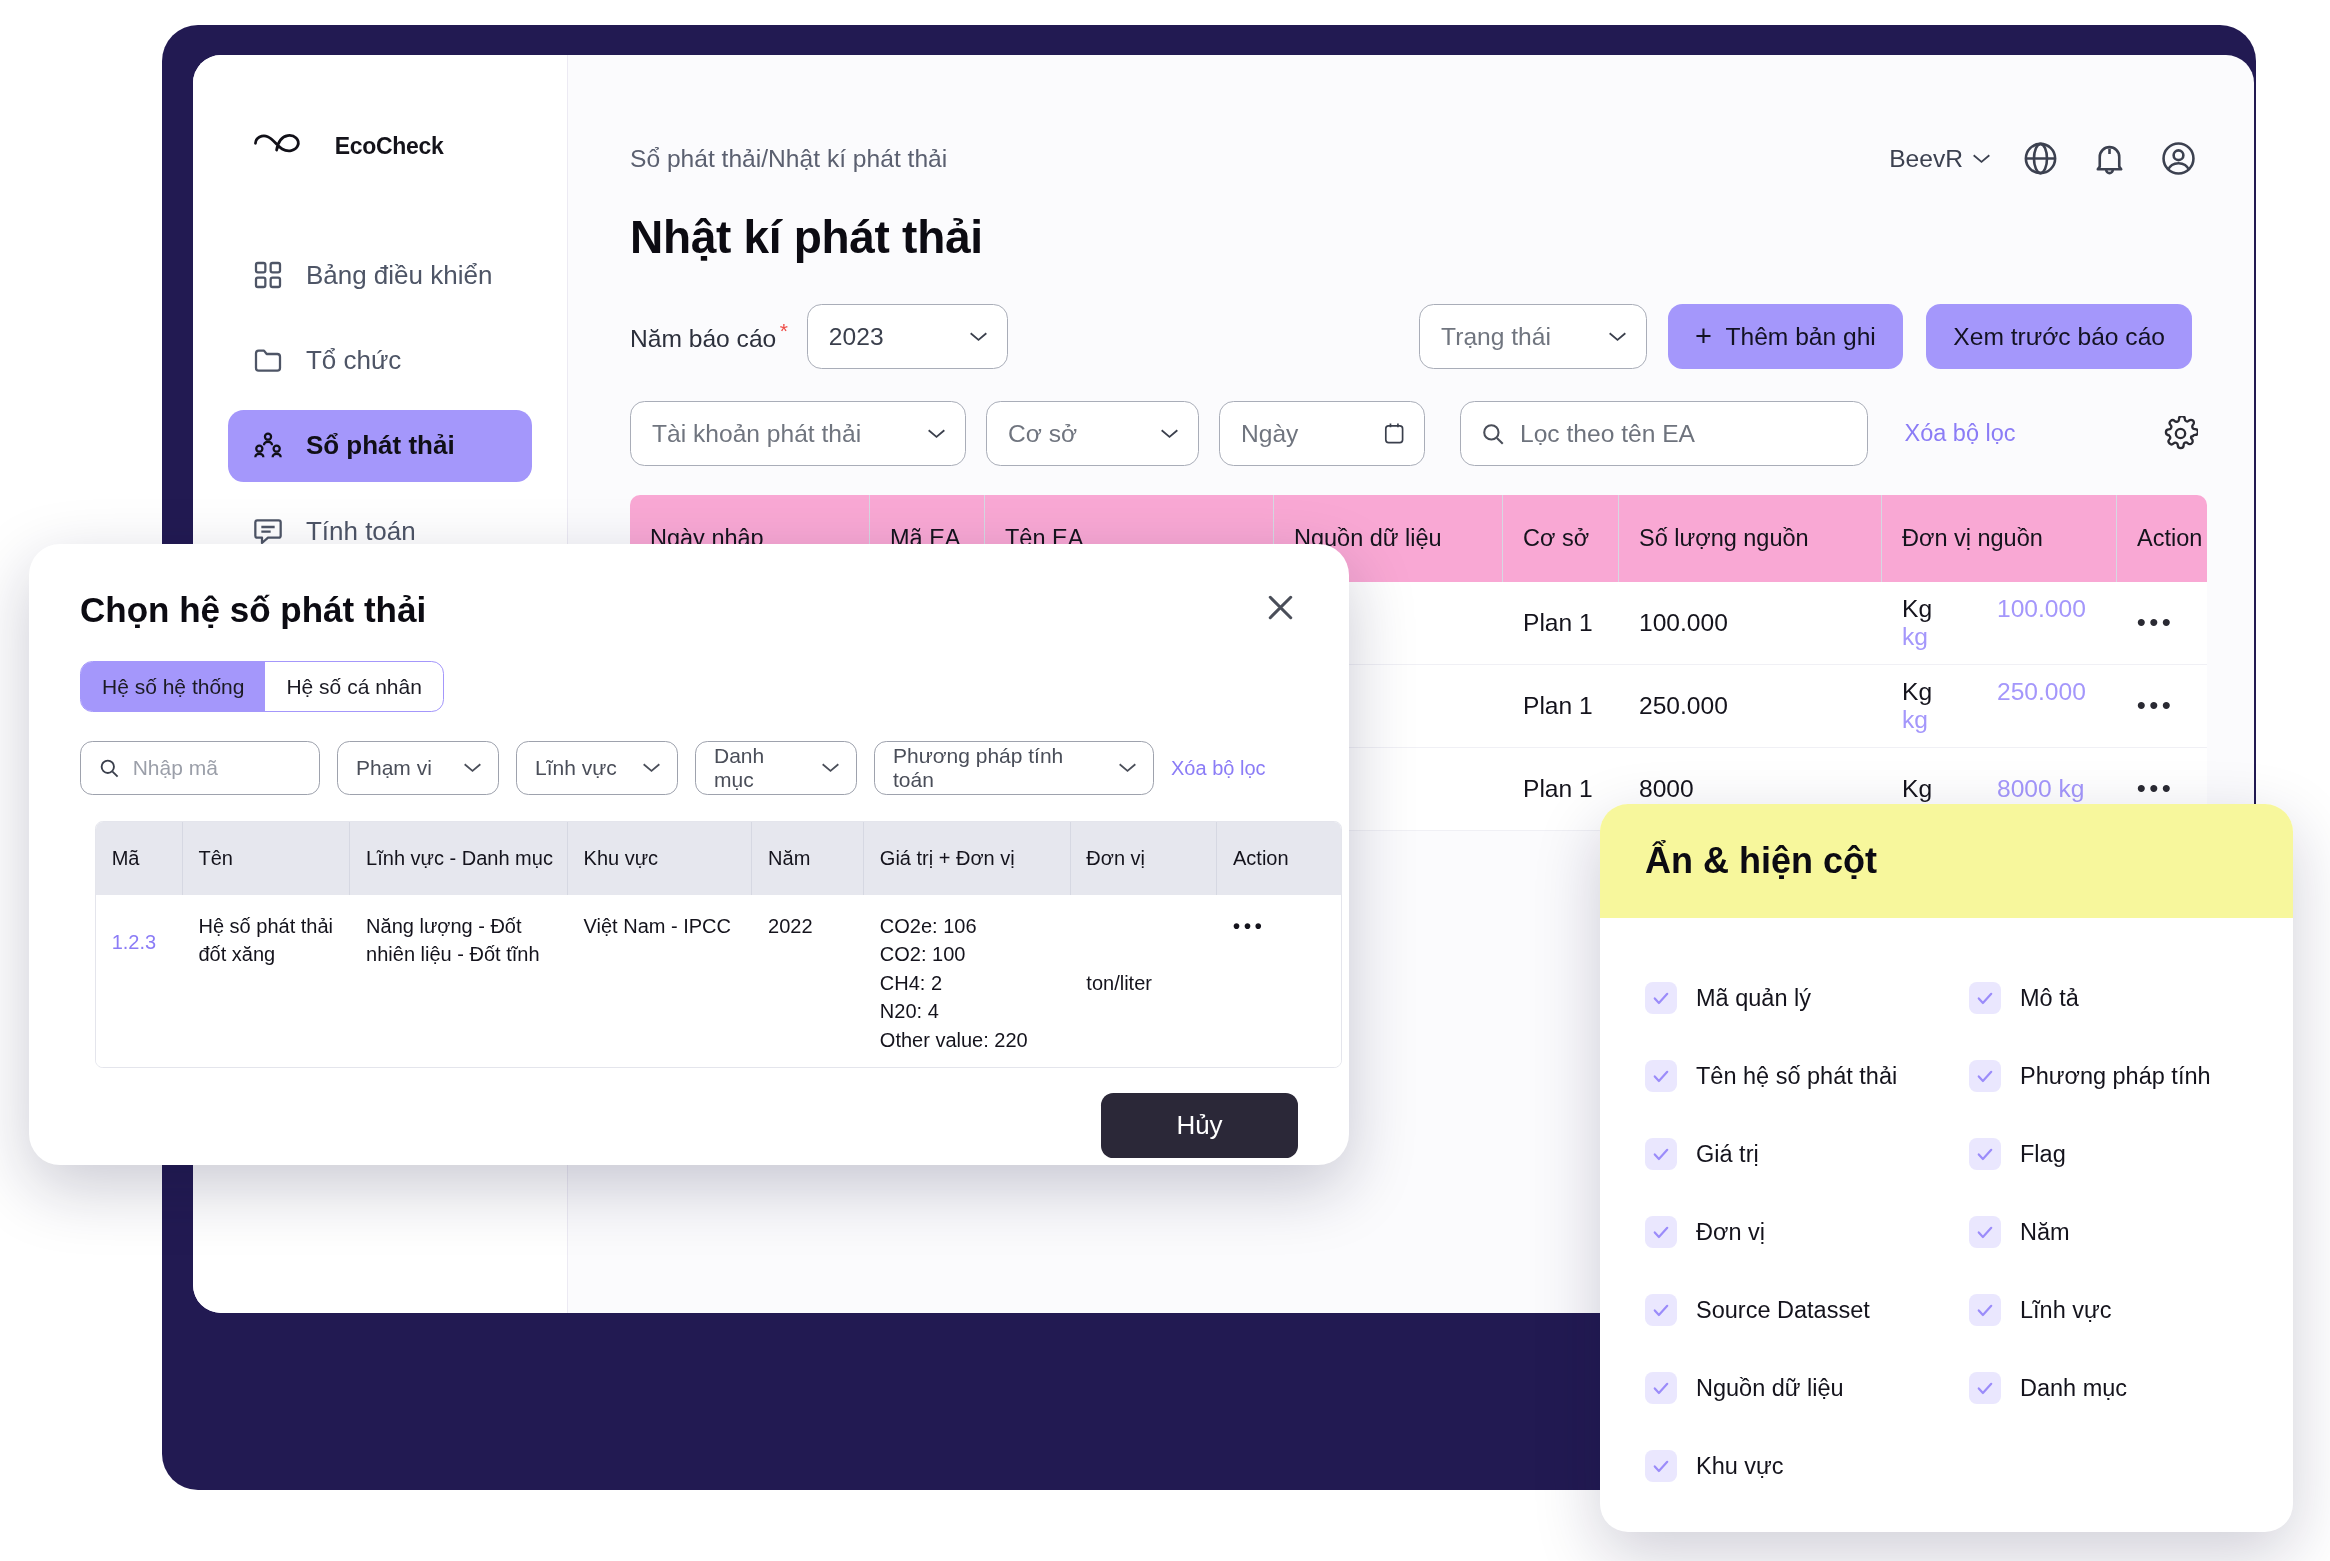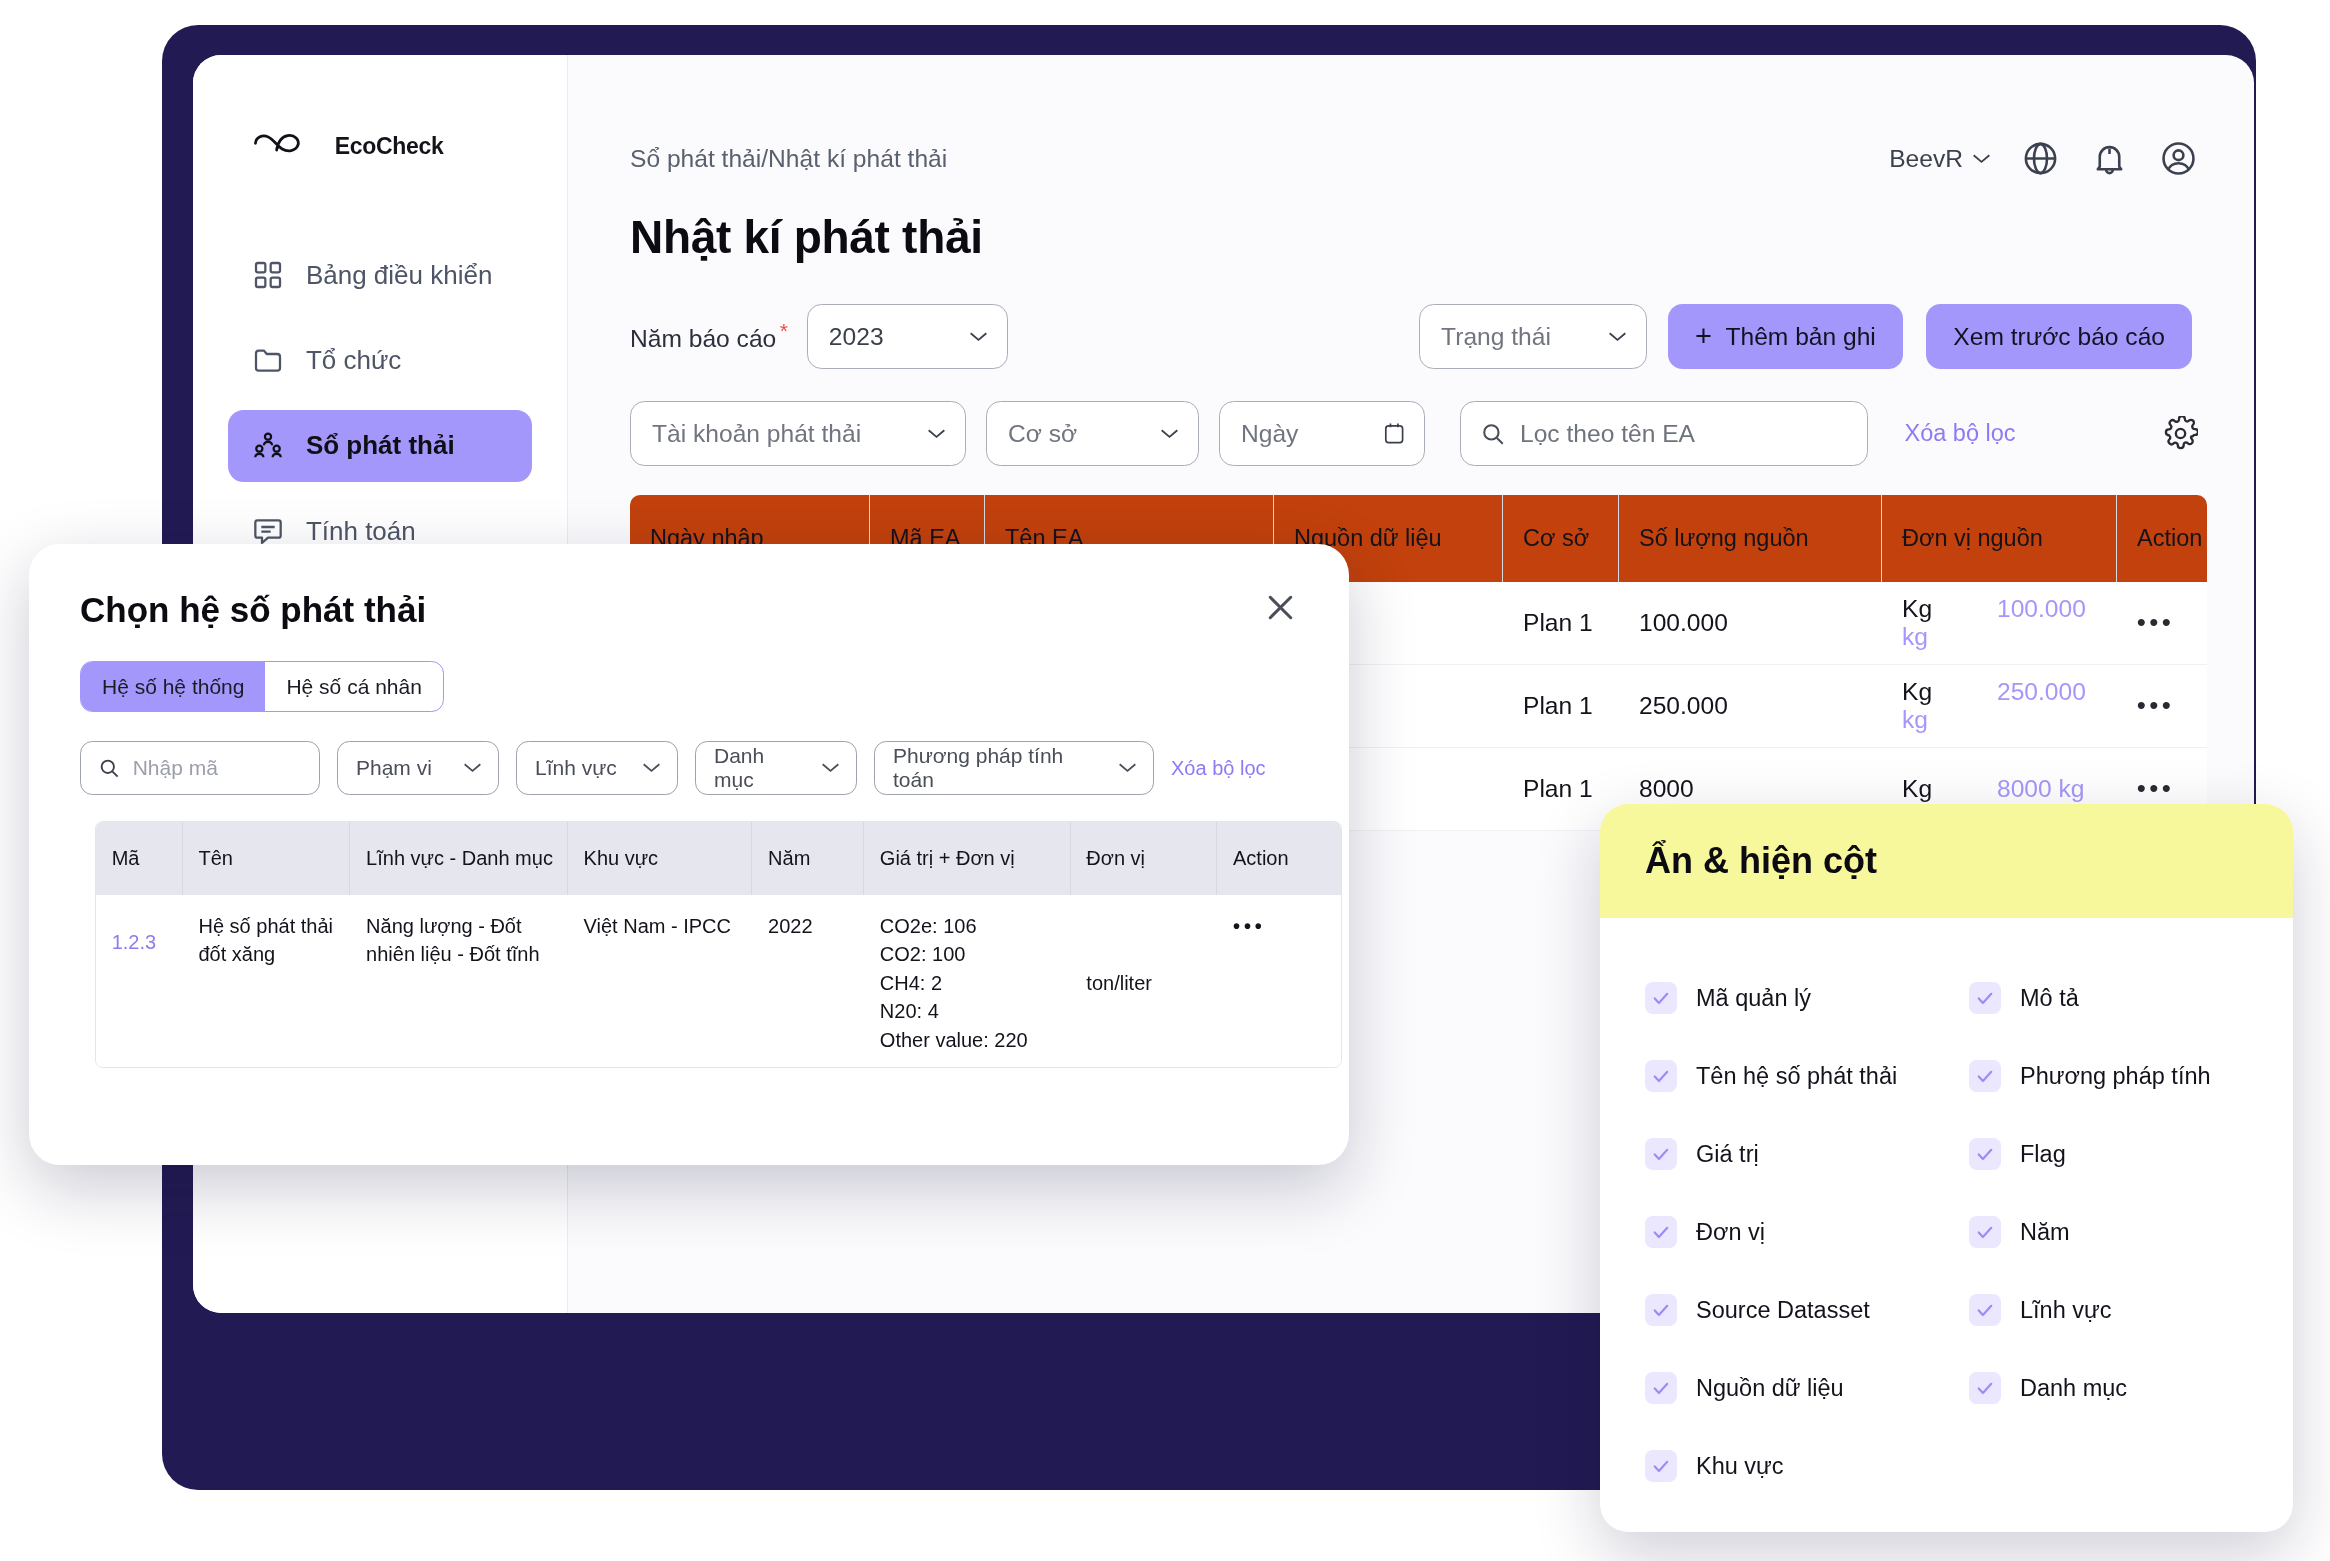--- a/index.html
+++ b/index.html
@@ -95,21 +95,21 @@
   .searchbox {
     height: 65px; border: 1.1px solid #a9adb8; border-radius: 14.5px; background: #fff;
     display: flex; align-items: center; gap: 14.5px; padding: 0 19px; font-size: 24.6px; color: #6e737d;
   }
   .link-clear { font-size: 23.5px; color: #8b7cf6; }
   .gear { width: 35px; height: 35px; }
 
   
   .table { margin: 29px 0 0 62px; width: 1577px; }
   .thead {
-    display: flex; background: #c2410c; height: 87px; align-items: center;
+    display: flex; background: #f9a8d4; height: 87px; align-items: center;
     border-radius: 10px 10px 0 0;
   }
   .th {
     font-size: 23.5px; color: #14131c; font-weight: 400;
     border-right: 1.1px solid #d6d8e2; height: 100%; display: flex; align-items: center;
     padding-left: 20px;
   }
   .th:last-child { border-right: none; }
   .tr { display: flex; height: 83px; align-items: center; border-bottom: 1.1px solid #f0f0f5; background: #fff; }
   .td { font-size: 24.6px; color: #14131c; padding-left: 20px; }
@@ -480,20 +480,23 @@
         <div class="mtd k6" style="white-space:pre-line">CO2e: 106
 CO2: 100
 CH4: 2
 N20: 4
 Other value: 220</div>
         <div class="mtd k7 mid">ton/liter</div>
         <div class="mtd k8 dots" style="font-size:20px">•••</div>
       </div>
     </div>
 
+    <div class="modal-foot">
+      <div class="btn-dark">Hủy</div>
+    </div>
   </div>
 
   <div class="colpanel">
     <div class="colpanel-head">
       <span class="colpanel-title">Ẩn &amp; hiện cột</span>
     </div>
     <div class="colgrid">
 
       <div class="colitem">
         <span class="cb">

